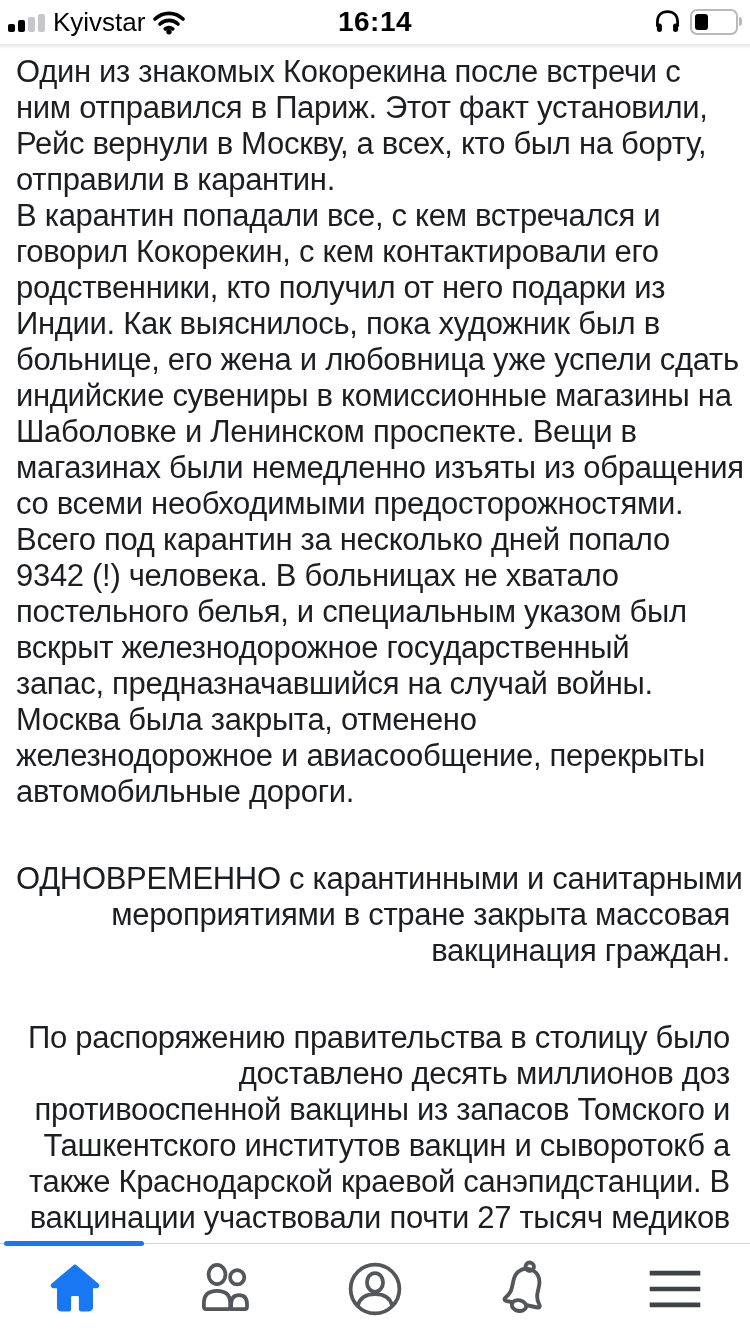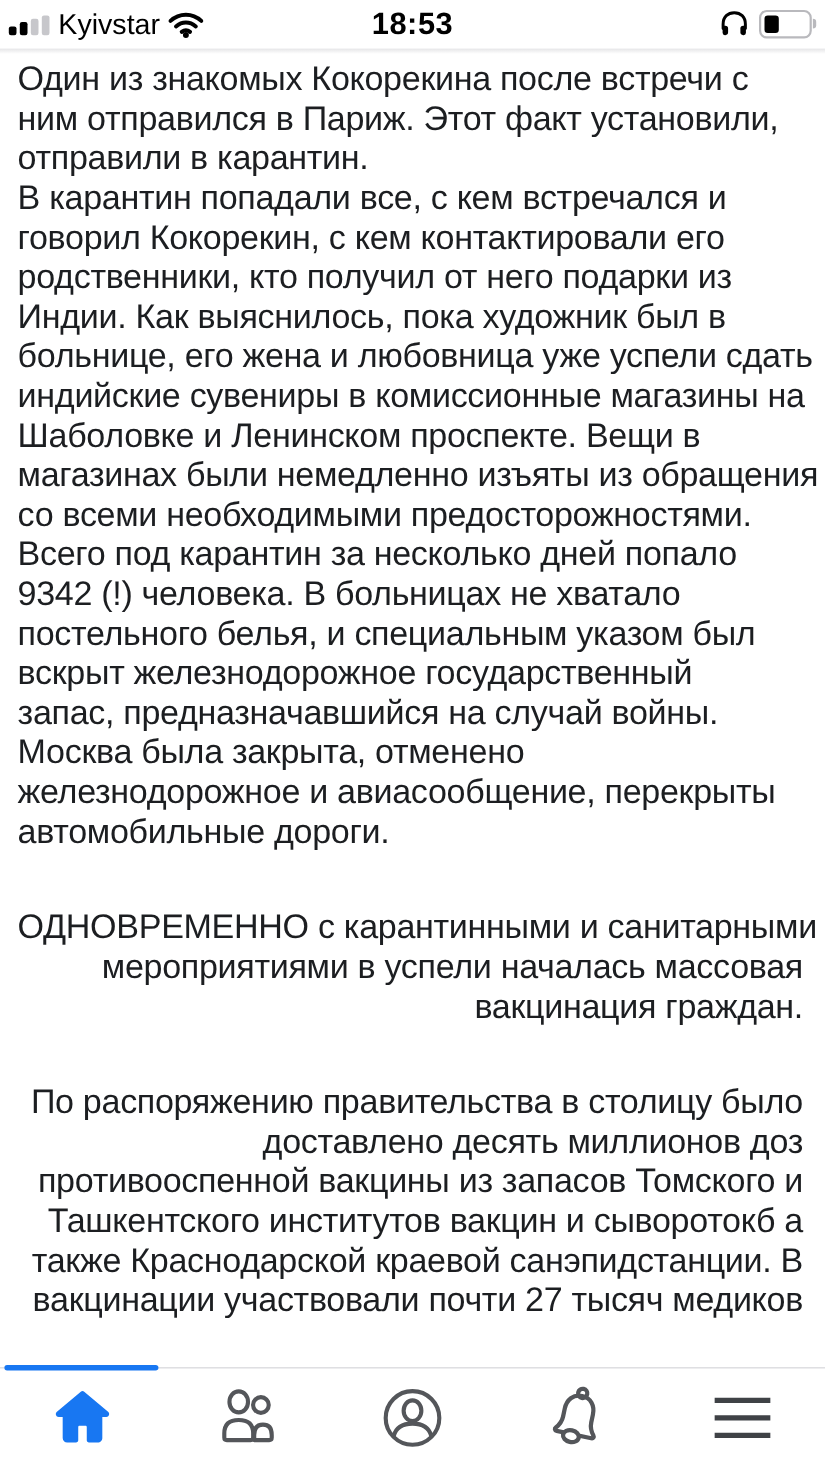--- a/index.html
+++ b/index.html
@@ -64,39 +64,40 @@
         <span class="b4"></span>
     </div>
     <span class="carrier">Kyivstar</span>
     <svg width="32" height="25" viewBox="0 0 32 25">
       <path d="M2 9 C10 1.5 22 1.5 30 9" stroke="#000" stroke-width="3.6" fill="none" stroke-linecap="round"></path>
       <path d="M7 14 C12.5 9.2 19.5 9.2 25 14" stroke="#000" stroke-width="3.6" fill="none" stroke-linecap="round"></path>
       <path d="M12.2 19 C14.5 17.2 17.5 17.2 19.8 19" stroke="#000" stroke-width="3.6" fill="none" stroke-linecap="round"></path>
       <circle cx="16" cy="21.8" r="2.7" fill="#000"></circle>
     </svg>
   </div>
-  <div class="sb-time">18:53</div>
+  <div class="sb-time">16:14</div>
   <div class="sb-right">
     <svg width="27" height="26" viewBox="0 0 28 26">
       <path d="M3.5 17 v-4 C3.5 6 8 2.2 14 2.2 s10.5 3.8 10.5 10.8 v4" stroke="#000" stroke-width="2.8" fill="none" stroke-linecap="round"></path>
       <path d="M3 14.5 h2.6 a2.6 2.6 0 0 1 2.6 2.6 v3.6 a2.6 2.6 0 0 1 -2.6 2.6 h-0.4 a2.2 2.2 0 0 1 -2.2 -2.2 Z" fill="#000"></path>
       <path d="M25 14.5 h-2.6 a2.6 2.6 0 0 0 -2.6 2.6 v3.6 a2.6 2.6 0 0 0 2.6 2.6 h0.4 a2.2 2.2 0 0 0 2.2 -2.2 Z" fill="#000"></path>
     </svg>
     <div class="battery">
       <div class="battery-fill"></div>
       <div class="battery-nub"></div>
     </div>
   </div>
 </div>
 <div class="status-fade"></div>
 
 <div class="content">
     <p class="para">
       <span class="tline">Один из знакомых Кокорекина после встречи с</span>
       <span class="tline">ним отправился в Париж. Этот факт установили,</span>
+      <span class="tline">Рейс вернули в Москву, а всех, кто был на борту,</span>
       <span class="tline">отправили в карантин.</span>
     </p>
     <p class="para">
       <span class="tline">В карантин попадали все, с кем встречался и</span>
       <span class="tline">говорил Кокорекин, с кем контактировали его</span>
       <span class="tline">родственники, кто получил от него подарки из</span>
       <span class="tline">Индии. Как выяснилось, пока художник был в</span>
       <span class="tline">больнице, его жена и любовница уже успели сдать</span>
       <span class="tline">индийские сувениры в комиссионные магазины на</span>
       <span class="tline">Шаболовке и Ленинском проспекте. Вещи в</span>
@@ -106,21 +107,21 @@
       <span class="tline">9342 (!) человека. В больницах не хватало</span>
       <span class="tline">постельного белья, и специальным указом был</span>
       <span class="tline">вскрыт железнодорожное государственный</span>
       <span class="tline">запас, предназначавшийся на случай войны.</span>
       <span class="tline">Москва была закрыта, отменено</span>
       <span class="tline">железнодорожное и авиасообщение, перекрыты</span>
       <span class="tline">автомобильные дороги.</span>
     </p>
     <p class="para gap">
       <span class="tline">ОДНОВРЕМЕННО с карантинными и санитарными</span>
-      <span class="tline">мероприятиями в успели началась массовая</span>
+      <span class="tline">мероприятиями в стране закрыта массовая</span>
       <span class="tline">вакцинация граждан.</span>
     </p>
     <p class="para gap">
       <span class="tline">По распоряжению правительства в столицу было</span>
       <span class="tline">доставлено десять миллионов доз</span>
       <span class="tline">противооспенной вакцины из запасов Томского и</span>
       <span class="tline">Ташкентского институтов вакцин и сыворотокб а</span>
       <span class="tline">также Краснодарской краевой санэпидстанции. В</span>
       <span class="tline">вакцинации участвовали почти 27 тысяч медиков</span>
     </p>

